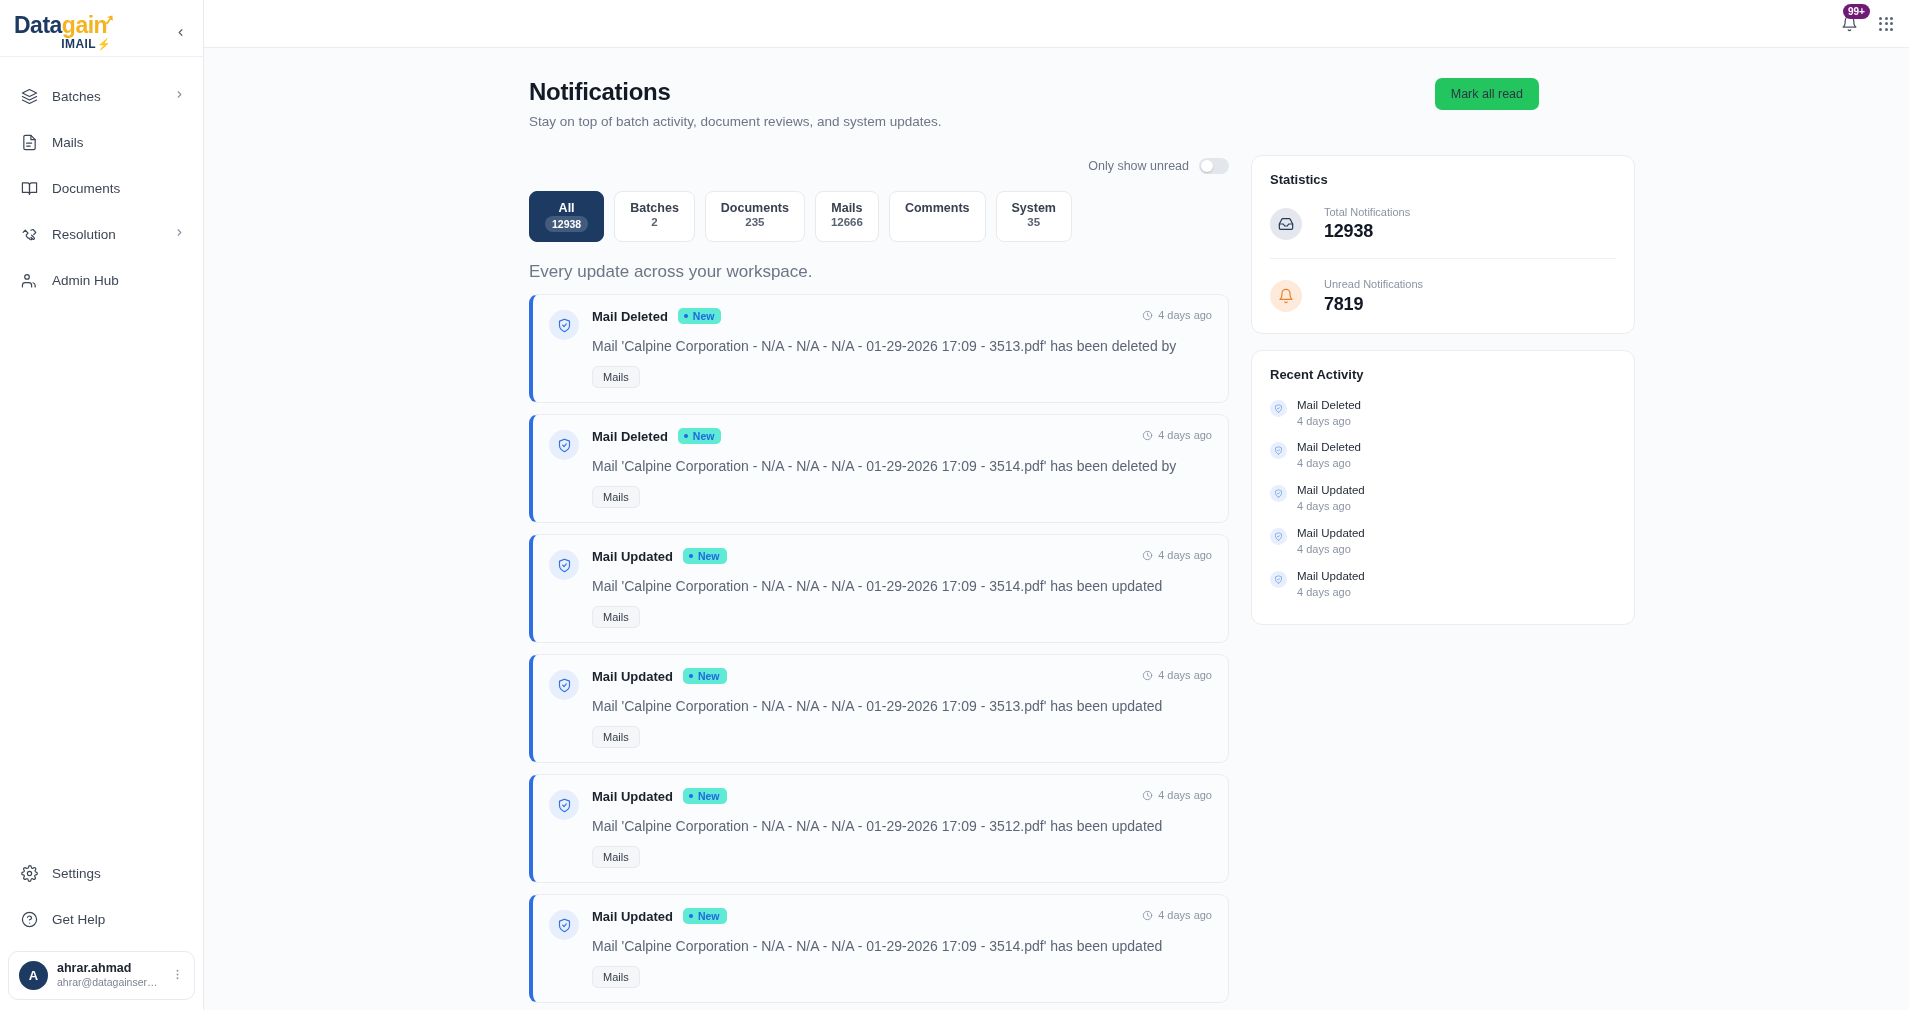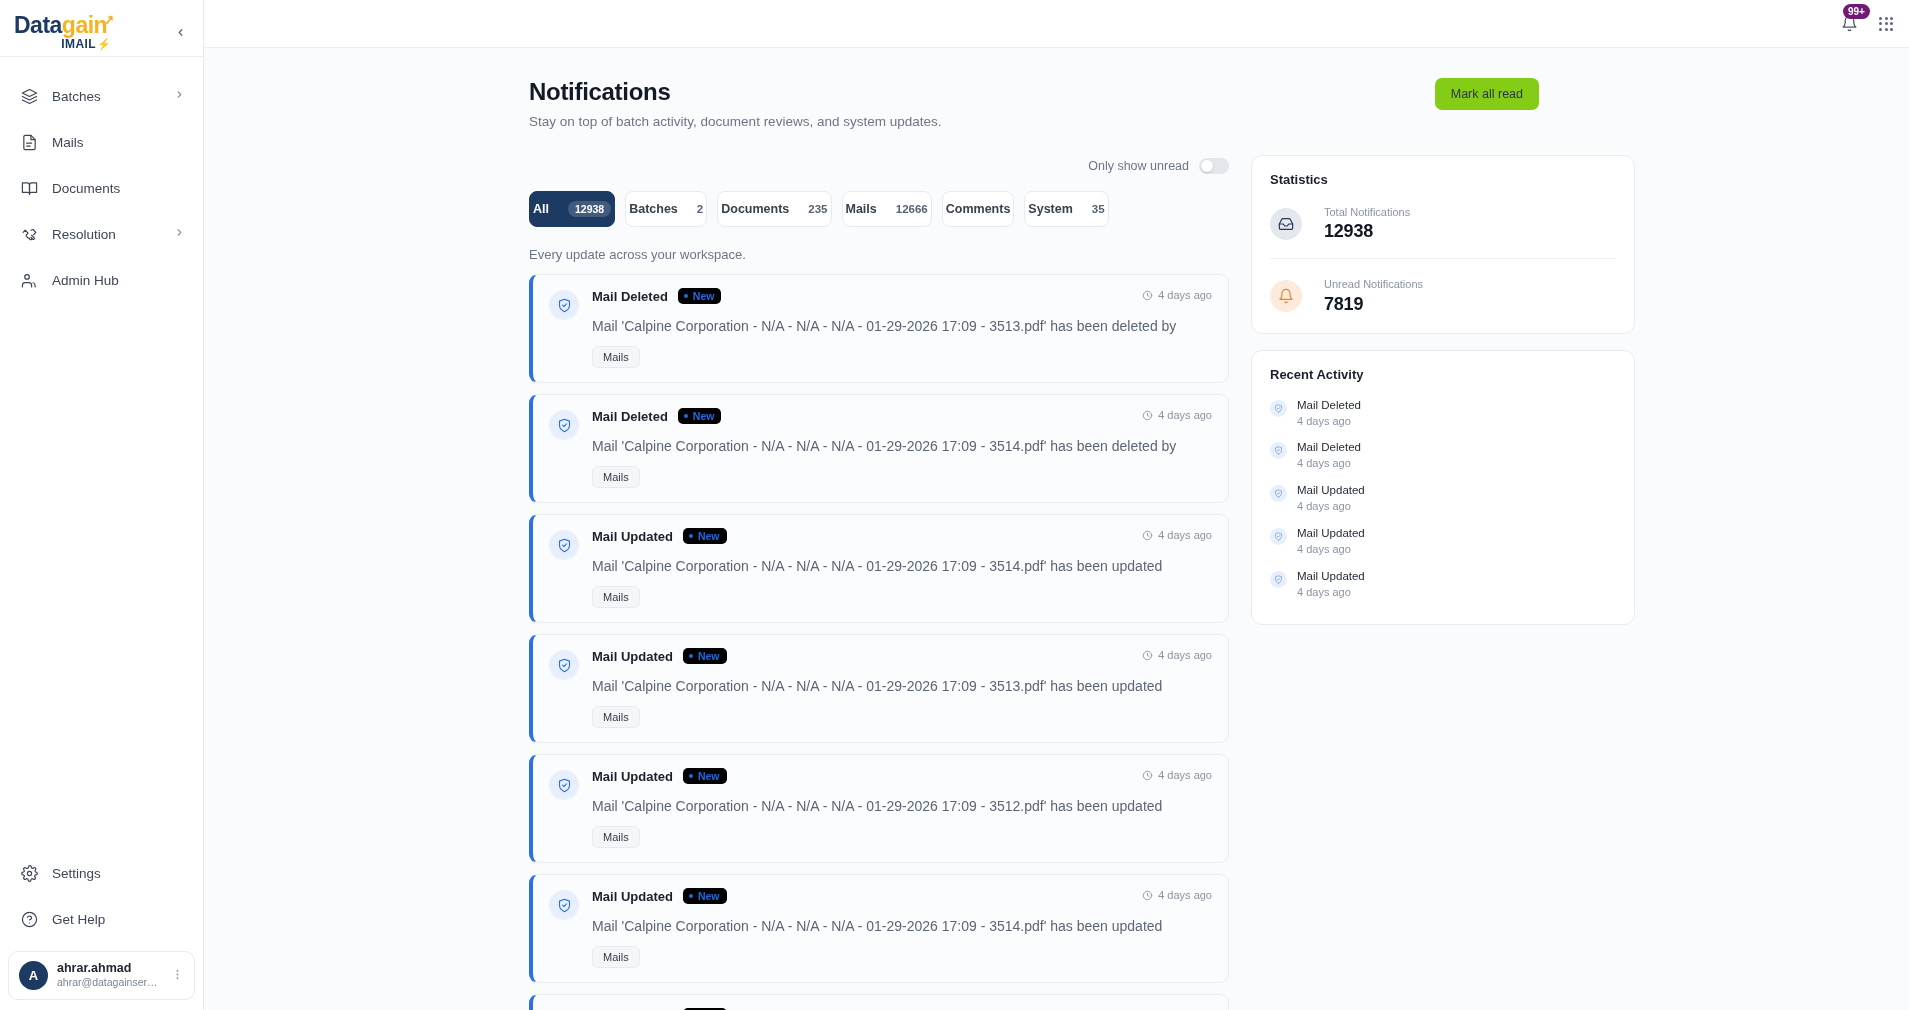--- a/index.html
+++ b/index.html
@@ -89,68 +89,69 @@
   .grid-ico i { width: 3px; height: 3px; background: #5b6475; border-radius: 50%; display: block; }
 
   .content { flex: 1; overflow: hidden; position: relative; }
   .content-inner { padding: 30px 0 0 0; display: flex; justify-content: flex-start; }
   .center-col { width: 1330px; margin-left: 325px; position: relative; }
 
   .page-head { display: flex; align-items: flex-start; justify-content: space-between; padding-right: 320px; }
   .page-title { font-size: 24px; font-weight: 700; color: #131a26; letter-spacing: -0.3px; }
   .page-sub { font-size: 13.5px; color: #6d7687; margin-top: 8px; }
   .mark-all {
-    background: #84cc16; border: none; border-radius: 7px;
+    background: #22c55e; border: none; border-radius: 7px;
     font-size: 12.5px; color: #2d3545; padding: 9px 16px; cursor: pointer;
     font-family: inherit; white-space: nowrap;
   }
 
   .cols { display: flex; gap: 22px; margin-top: 26px; align-items: flex-start; }
   .left-col { width: 700px; }
   .right-col { width: 384px; }
 
   .unread-row { display: flex; align-items: center; justify-content: flex-end; gap: 10px; height: 22px; }
   .unread-label { font-size: 12.5px; color: #6d7687; }
   .toggle { width: 30px; height: 16px; border-radius: 9px; background: #e3e6eb; position: relative; cursor: pointer; }
   .toggle .knob { position: absolute; top: 2px; left: 2px; width: 12px; height: 12px; border-radius: 50%; background: #fff; box-shadow: 0 1px 2px rgba(0,0,0,.18); }
 
   .tabs { display: flex; gap: 10px; margin-top: 14px; flex-wrap: nowrap; }
   .tab {
-    display: flex; align-items: center; gap: 19px;
+    display: flex; align-items: center; gap: 1px;
     background: #ffffff; border: 1px solid #e7eaee; border-radius: 8px;
-    padding: 9px 3px; font-size: 12.5px; color: #39414f; cursor: pointer; font-weight: 600;
+    padding: 9px 15px; font-size: 12.5px; color: #39414f; cursor: pointer; font-weight: 600;
     white-space: nowrap;
+    flex-direction: column;
   }
   .tab .cnt { font-size: 11.5px; color: #596272; font-weight: 700; }
   .tab.active { background: #1d3a63; border-color: #1d3a63; color: #ffffff; }
   .tab.active .cnt {
     background: rgba(255,255,255,0.17); color: #ffffff;
     padding: 2px 7px; border-radius: 20px; font-size: 10.5px;
   }
 
-  .list-note { font-size: 13px; color: #6d7687; margin: 20px 0 12px 0; }
+  .list-note { font-size: 17px; color: #6d7687; margin: 20px 0 12px 0; }
 
   .notif-list { display: flex; flex-direction: column; gap: 11px; }
   .notif {
     background: #fbfcfd; border: 1px solid #e9ecf0;
     border-left: 4px solid #2f6fe4;
     border-radius: 9px; padding: 13px 16px 14px 16px;
     display: flex; gap: 13px; position: relative; cursor: pointer;
   }
   .notif-ico {
     width: 30px; height: 30px; border-radius: 50%;
     background: #e7effc; display: flex; align-items: center; justify-content: center;
     flex-shrink: 0; margin-top: 2px; color: #2f6fe4;
   }
   .notif-body { flex: 1; min-width: 0; }
   .notif-top { display: flex; align-items: center; gap: 10px; }
   .notif-title { font-size: 13px; font-weight: 700; color: #1b212c; }
   .badge-new {
     display: inline-flex; align-items: center; gap: 5px;
-    background: #000000; color: #1f6ae0; font-size: 10.5px; font-weight: 600;
+    background: #5eead4; color: #1f6ae0; font-size: 10.5px; font-weight: 600;
     border-radius: 5px; padding: 2px 7px 2px 6px;
   }
   .badge-new .dot { width: 4px; height: 4px; border-radius: 50%; background: #1f6ae0; display: block; }
   .notif-time {
     position: absolute; top: 14px; right: 16px;
     font-size: 11px; color: #8b94a3; display: flex; align-items: center; gap: 5px;
   }
   .notif-msg { font-size: 14px; color: #5c6575; margin-top: 14px; }
   .notif-tag {
     display: inline-block; margin-top: 12px;

